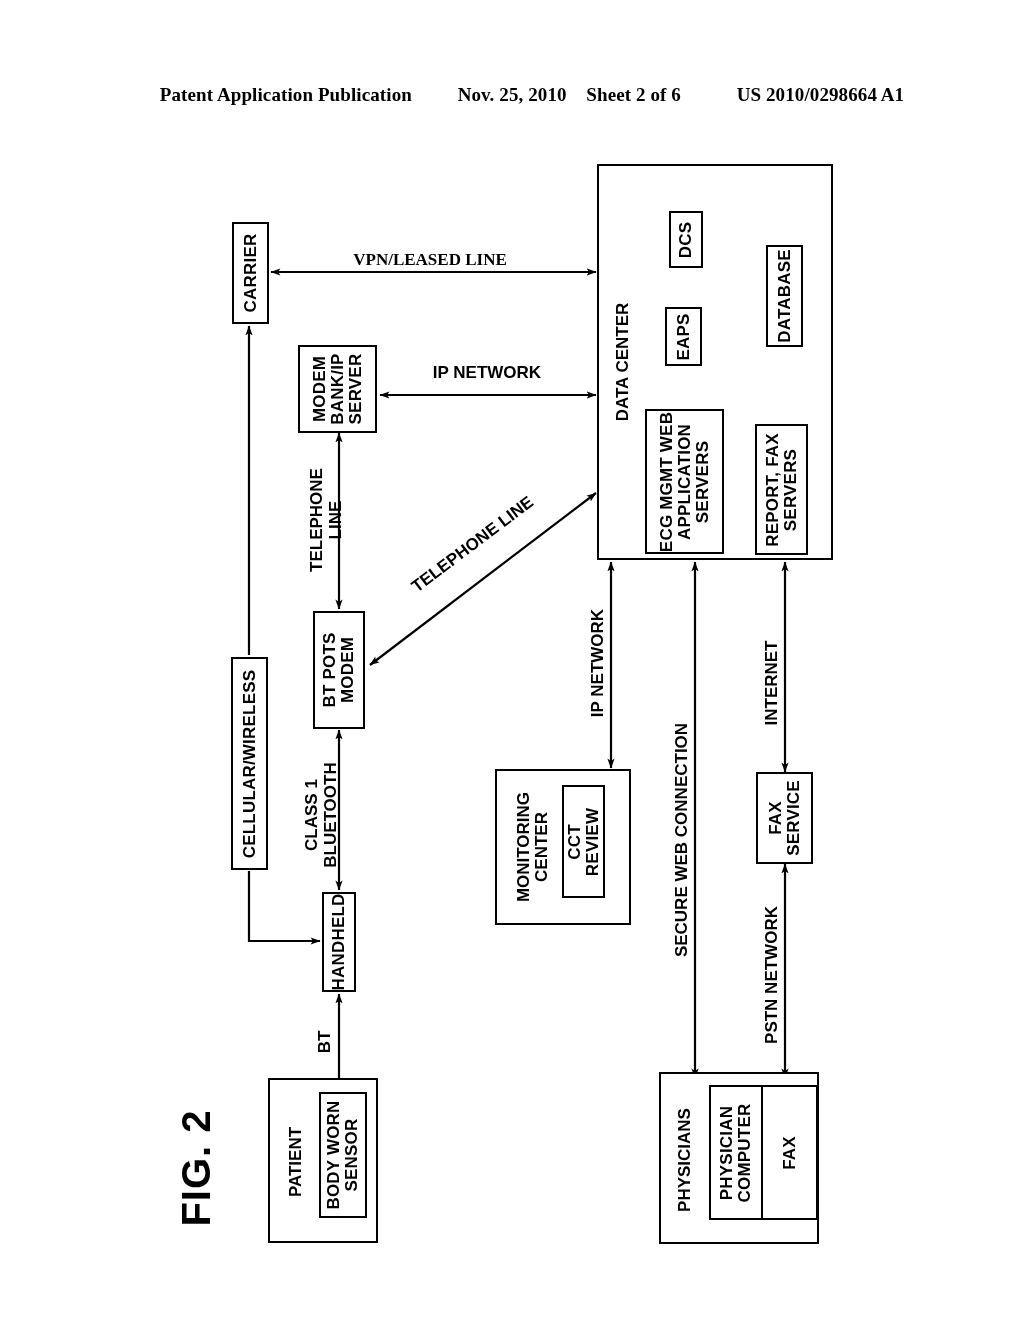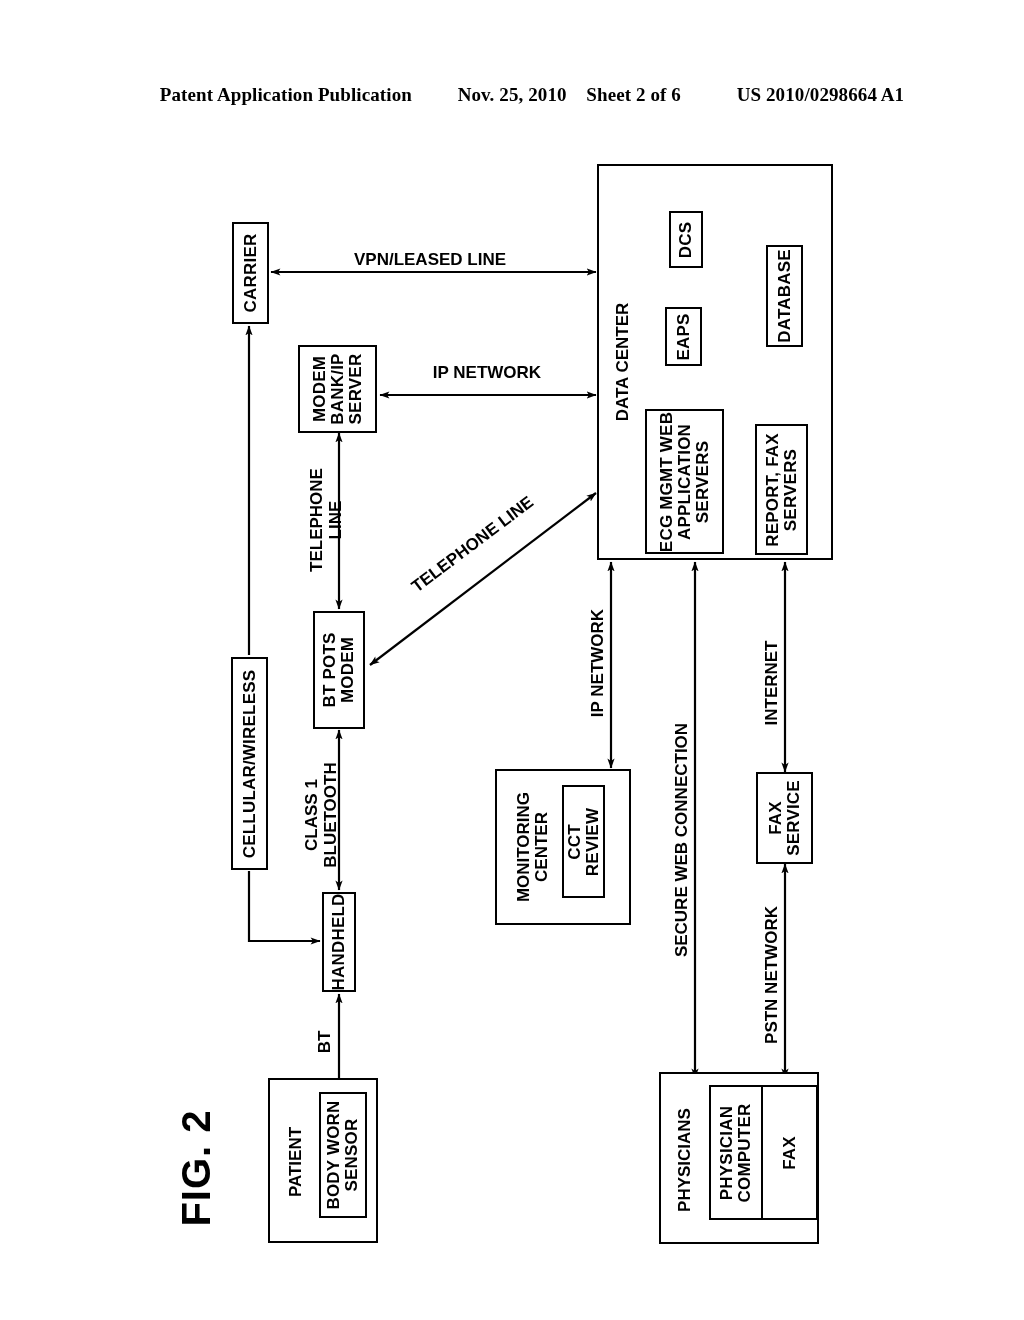--- a/index.html
+++ b/index.html
@@ -253,21 +253,21 @@
       <div class="vlabel two">
         <span>PHYSICIAN</span><br>
         <span>COMPUTER</span>
       </div>
     </div>
     <div class="box thin" style="left:100px; top:11px; width:57px; height:135px;">
       <div class="vlabel">FAX</div>
     </div>
   </div>
 
-  <div class="conn-label" style="left:430px; top:260px; transform:translate(-50%,-50%);">VPN/LEASED LINE</div>
+  <div class="conn-label" style="left:430px; top:260px; transform:translate(-50%,-50%);font-family:Liberation Serif, serif;">VPN/LEASED LINE</div>
 
   <div class="conn-label" style="left:487px; top:373px; transform:translate(-50%,-50%);">IP NETWORK</div>
 
   <div class="conn-label rot90ccw" style="left:327px; top:520px;">
     <span>TELEPHONE</span><br>
     <span>LINE</span>
   </div>
 
   <div class="conn-label rotdiag" style="left:473px; top:545px;">TELEPHONE LINE</div>
 

